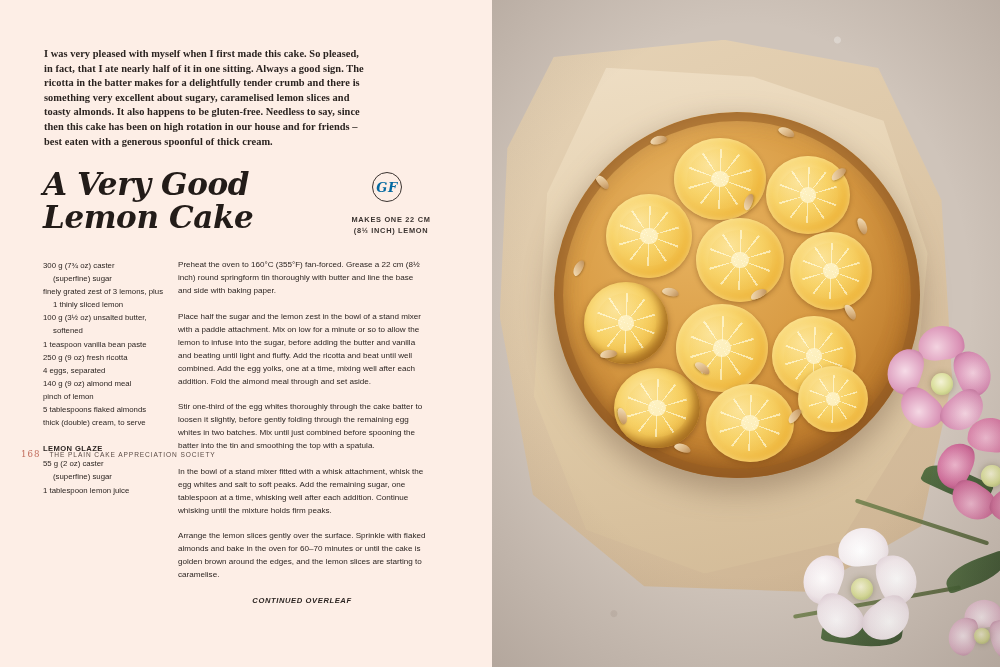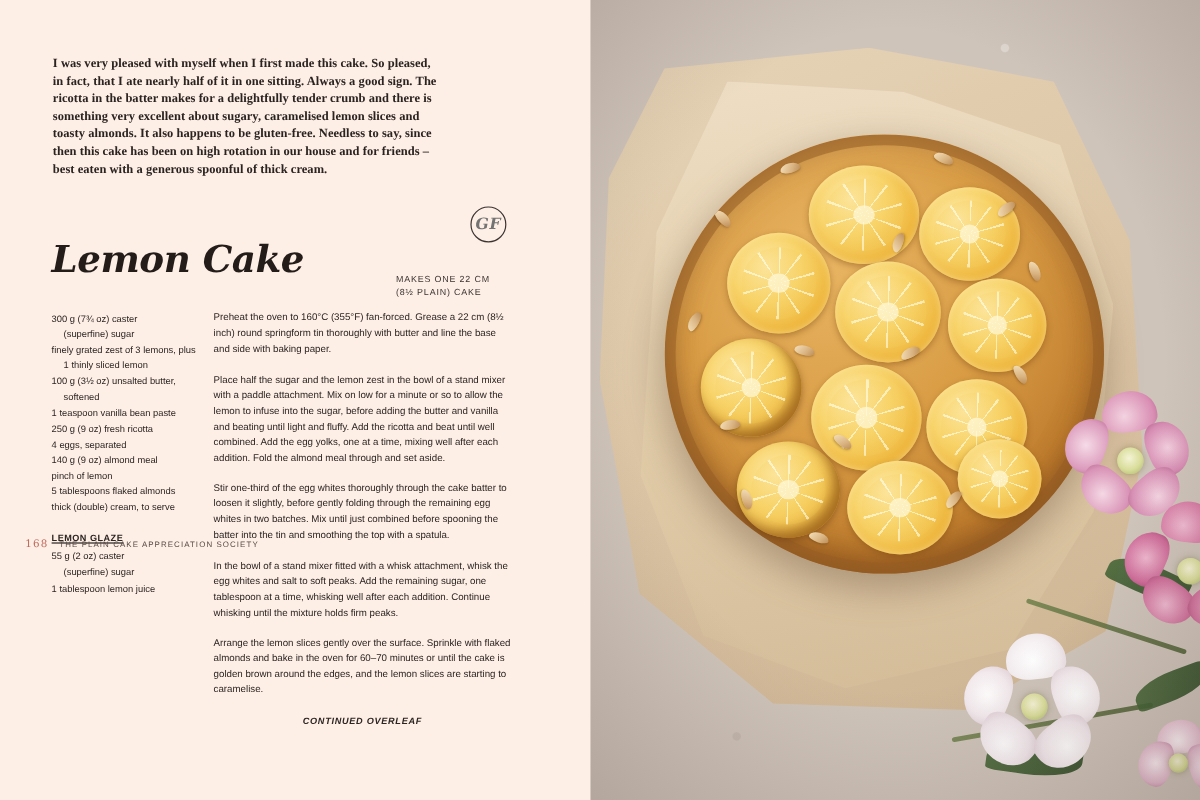--- a/index.html
+++ b/index.html
@@ -42,65 +42,64 @@
     font-family: "DejaVu Serif", serif;
     font-style: italic;
     font-weight: bold;
     font-size: 31px;
     line-height: 33px;
     letter-spacing: -0.4px;
     color: #231c19;
   }
   .gf-badge {
     position: absolute;
-    left: 392px;
+    left: 372px;
     top: 172px;
     width: 30px;
     height: 30px;
     border: 1.2px solid #3a3330;
     border-radius: 50%;
     display: flex;
     align-items: center;
     justify-content: center;
     font-family: "DejaVu Serif", serif;
     font-style: italic;
     font-weight: bold;
     font-size: 13px;
-    color: #737373;
+    color: #0369a1;
     letter-spacing: 0.5px;
   }
   .makes {
     position: absolute;
     left: 330px;
-    top: 228px;
+    top: 215px;
     width: 122px;
-    text-align: left;
+    text-align: center;
     font-size: 7.4px;
     line-height: 10.5px;
     letter-spacing: 0.7px;
     color: #3a3330;
-    font-weight: normal;
+    font-weight: bold;
   }
   .ingredients {
     position: absolute;
     left: 43px;
     top: 259px;
     width: 125px;
     font-size: 7.8px;
     line-height: 13.1px;
     color: #2c2522;
   }
   .ingredients .ind { padding-left: 10px; }
   .ing-head {
     margin-top: 13px;
     margin-bottom: 2px;
     font-weight: bold;
     letter-spacing: 0.4px;
     font-size: 7.6px;
-    text-decoration: underline;
   }
   .method {
     position: absolute;
     left: 178px;
     top: 258px;
     width: 248px;
     font-size: 8.1px;
     line-height: 13.0px;
     color: #2c2522;
   }
@@ -270,29 +269,29 @@
 </head>
 <body>
 
 <div class="page">
 
   <div class="left-page">
 
     <div class="intro">I was very pleased with myself when I first made this cake. So pleased, in fact, that I ate nearly half of it in one sitting. Always a good sign. The ricotta in the batter makes for a delightfully tender crumb and there is something very excellent about sugary, caramelised lemon slices and toasty almonds. It also happens to be gluten-free. Needless to say, since then this cake has been on high rotation in our house and for friends – best eaten with a generous spoonful of thick cream.</div>
 
     <div class="title">
-      <br>
+      <span>A Very Good</span><br>
       <span>Lemon Cake</span>
     </div>
 
     <div class="gf-badge">GF</div>
 
     <div class="makes">
       <span>MAKES ONE 22 CM</span><br>
-      <span>(8½ PLAIN) CAKE</span>
+      <span>(8½ INCH) LEMON</span>
     </div>
 
     <div class="ingredients">
       <div>300 g (7¾ oz) caster</div>
       <div class="ind">(superfine) sugar</div>
       <div>finely grated zest of 3 lemons, plus</div>
       <div class="ind">1 thinly sliced lemon</div>
       <div>100 g (3½ oz) unsalted butter,</div>
       <div class="ind">softened</div>
       <div>1 teaspoon vanilla bean paste</div>

